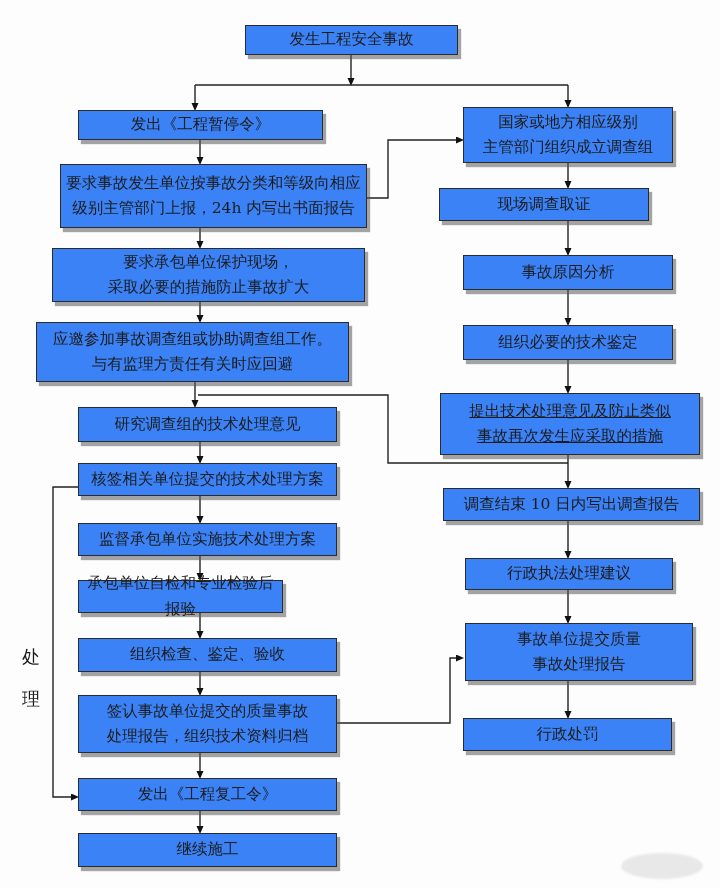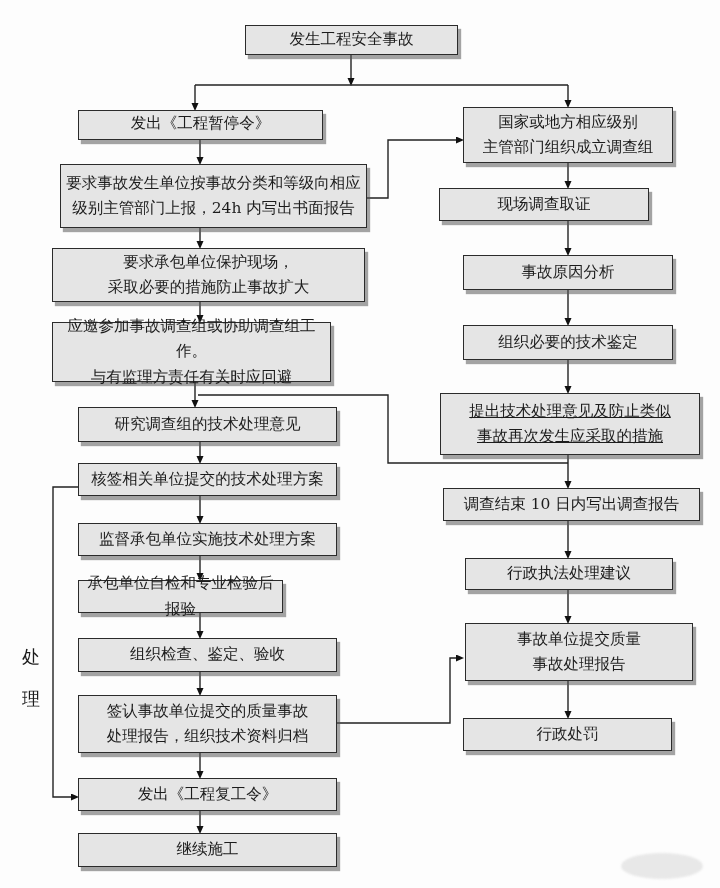--- a/index.html
+++ b/index.html
@@ -12,21 +12,21 @@
     width:720px;height:888px;
     background:#fdfdfd;
     overflow:hidden;
   }
   #connectors{
     position:absolute;left:0;top:0;width:720px;height:888px;
   }
   .node{
     position:absolute;
     box-sizing:border-box;
-    background:#e5e5e5;
+    background:#3b82f6;
     border:1.5px solid #2b2b2b;
     box-shadow:3px 4px 1px rgba(90,90,90,0.55);
     display:flex;align-items:center;justify-content:center;
     text-align:center;
     white-space:pre-line;
     font-size:15.5px;
     line-height:1.62;
     color:#1c1c1c;
     padding:1px 4px;
   }
@@ -92,29 +92,29 @@
       <polyline points="568,463 388,463 388,395 198,395"></polyline>
 
       <polyline points="78,487 53,487 53,797 71,797" marker-end="url(#arrow)"></polyline>
 
       <polyline points="337,723 450,723 450,658 456,658" marker-end="url(#arrow)"></polyline>
     </g>
   </svg>
 
   <div class="node" style="left:245px;top:25px;width:213px;height:30px;">发生工程安全事故</div>
 
-  <div class="node" style="left:78px;top:110px;width:245px;height:30px;font-family:Liberation Mono, monospace;">发出《工程暂停令》</div>
+  <div class="node" style="left:78px;top:110px;width:245px;height:30px;">发出《工程暂停令》</div>
 
   <div class="node" style="left:60px;top:164px;width:307px;height:64px;">要求事故发生单位按事故分类和等级向相应
 级别主管部门上报，24h 内写出书面报告</div>
 
   <div class="node" style="left:52px;top:248px;width:313px;height:54px;">要求承包单位保护现场，
 采取必要的措施防止事故扩大</div>
 
-  <div class="node" style="left:52px;top:322px;width:279px;height:60px;">应邀参加事故调查组或协助调查组工作。
+  <div class="node" style="left:36px;top:322px;width:313px;height:60px;">应邀参加事故调查组或协助调查组工作。
 与有监理方责任有关时应回避</div>
 
   <div class="node" style="left:78px;top:407px;width:259px;height:35px;">研究调查组的技术处理意见</div>
 
   <div class="node" style="left:78px;top:463px;width:259px;height:33px;">核签相关单位提交的技术处理方案</div>
 
   <div class="node" style="left:78px;top:523px;width:259px;height:33px;">监督承包单位实施技术处理方案</div>
 
   <div class="node" style="left:78px;top:580px;width:205px;height:33px;">承包单位自检和专业检验后报验</div>
 

